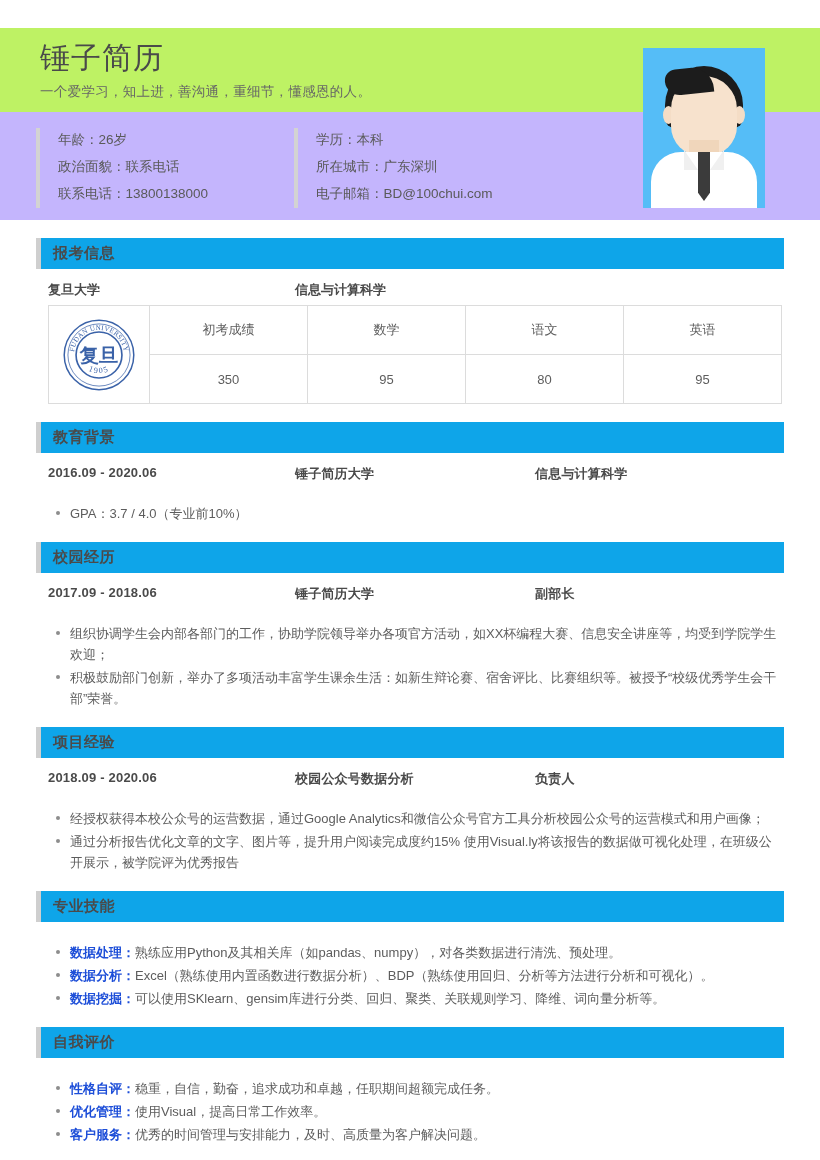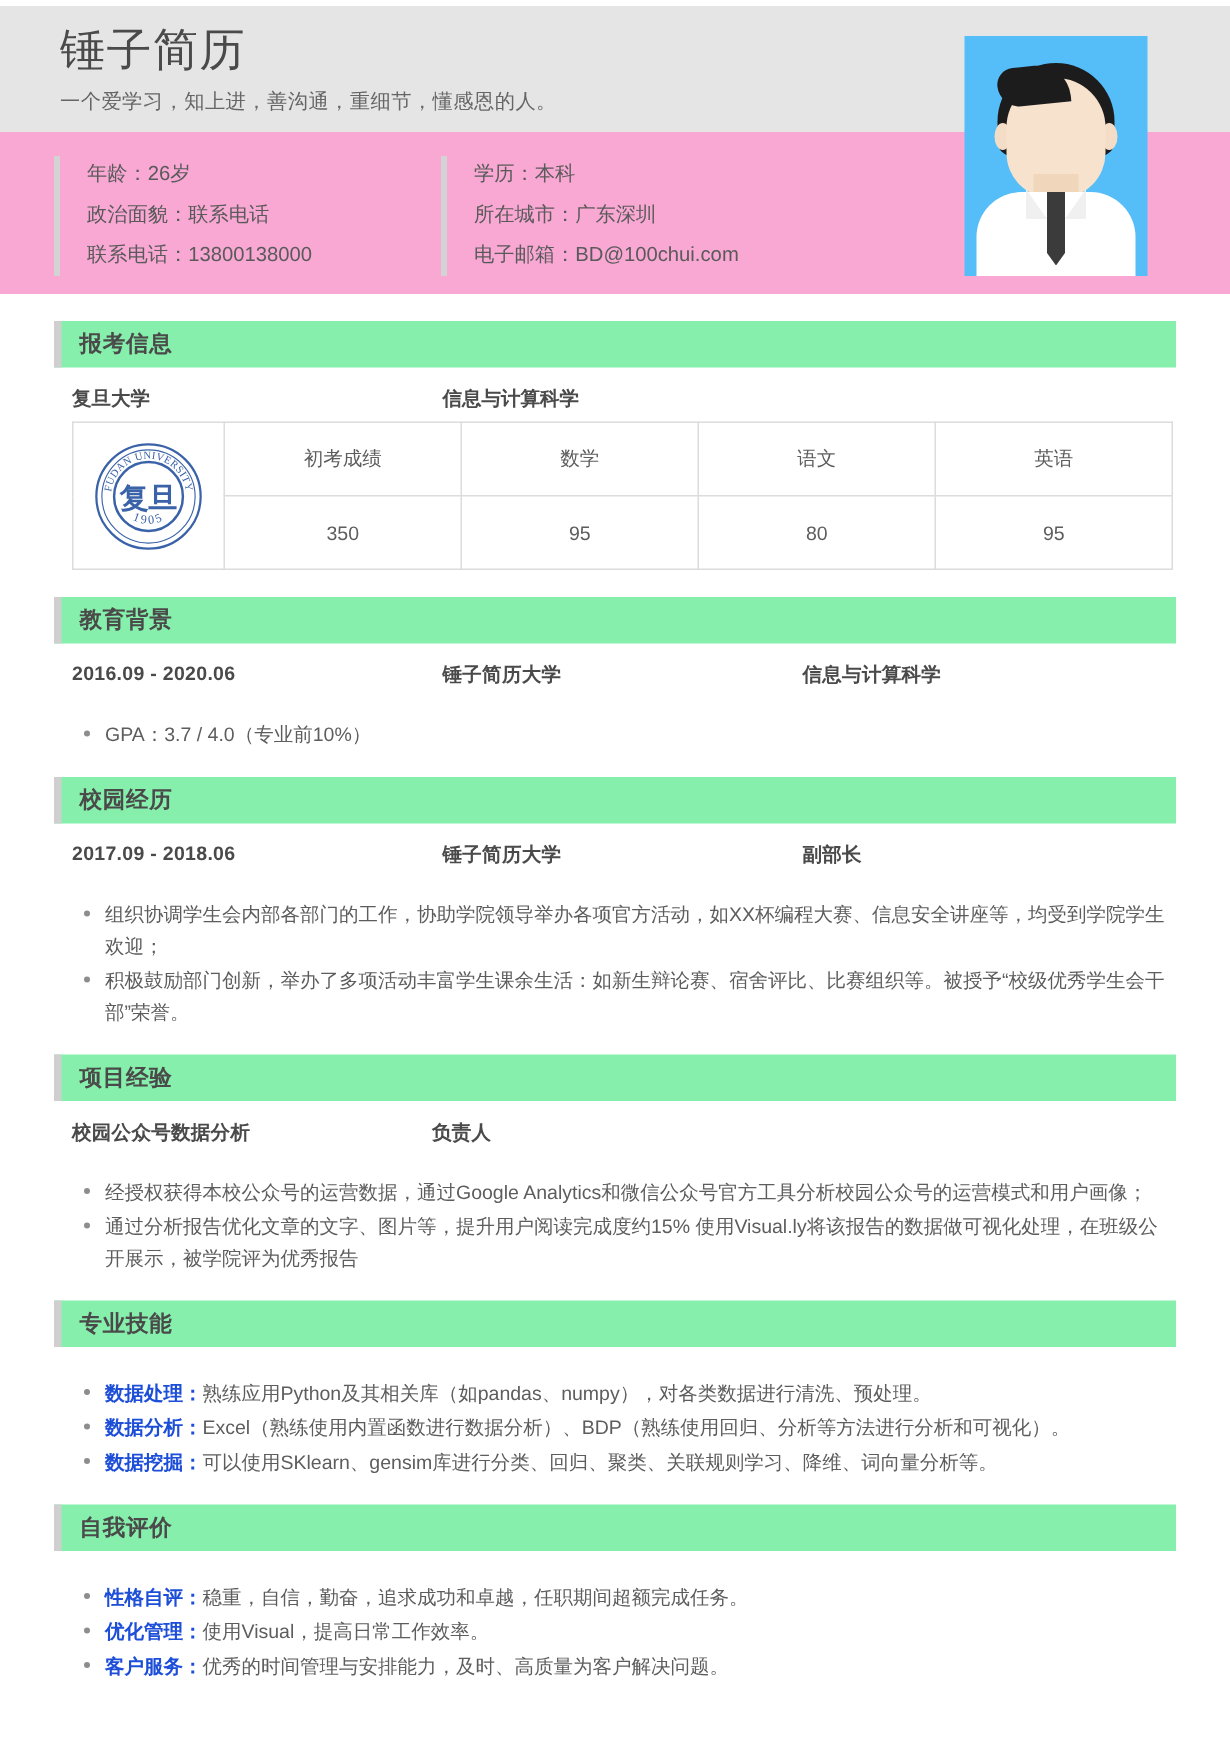--- a/index.html
+++ b/index.html
@@ -13,44 +13,44 @@
     font-family: "Liberation Sans", "DejaVu Sans", sans-serif;
     color: #555555;
     -webkit-font-smoothing: antialiased;
     overflow: hidden;
     position: relative;
   }
 
   
   .header-wrap { position: relative; }
   .header-top {
-    background: #e5e5e5;
+    background: #bef264;
     height: 84px;
     padding: 0 0 0 40px;
     box-sizing: border-box;
-    margin-top: 4px;
+    margin-top: 28px;
     position: relative;
   }
   .name {
     font-size: 30px;
     font-weight: normal;
     color: #4a4a4a;
     letter-spacing: 1px;
     padding-top: 12px;
     line-height: 1.2;
     margin: 0;
   }
   .tagline {
     font-size: 13.5px;
     color: #666666;
     margin-top: 7px;
     letter-spacing: .3px;
   }
   .header-bottom {
-    background: #f9a8d4;
+    background: #c4b5fd;
     height: 108px;
     box-sizing: border-box;
     display: flex;
     padding: 14px 0 0 0;
     position: relative;
   }
   .info-col {
     position: relative;
     padding-left: 22px;
     margin-left: 36px;
@@ -153,21 +153,21 @@
     width: 12px; height: 38px;
     background: #3b3b3b;
     clip-path: polygon(0 0, 100% 0, 100% 78%, 50% 100%, 0 78%);
   }
 
   
   .page { padding: 0 0 0 0; }
 
   .section { margin-top: 18px; }
   .sec-head {
-    background: #86efac;
+    background: #0ea5e9;
     height: 31px;
     display: flex;
     align-items: center;
     margin: 0 36px 0 36px;
     position: relative;
   }
   .sec-head::before {
     content: "";
     position: absolute;
     left: 0; top: 0;
@@ -376,20 +376,21 @@
       </ul>
     </div>
   </div>
 
   <div class="section">
     <div class="sec-head">
       <span class="sec-title">项目经验</span>
     </div>
     <div class="sec-body">
       <div class="entry-row">
+        <span class="entry-date">2018.09 - 2020.06</span>
         <span class="entry-org">校园公众号数据分析</span>
         <span class="entry-role">负责人</span>
       </div>
       <ul class="bullets">
         <li>经授权获得本校公众号的运营数据，通过Google Analytics和微信公众号官方工具分析校园公众号的运营模式和用户画像；</li>
         <li>通过分析报告优化文章的文字、图片等，提升用户阅读完成度约15% 使用Visual.ly将该报告的数据做可视化处理，在班级公开展示，被学院评为优秀报告</li>
       </ul>
     </div>
   </div>
 

